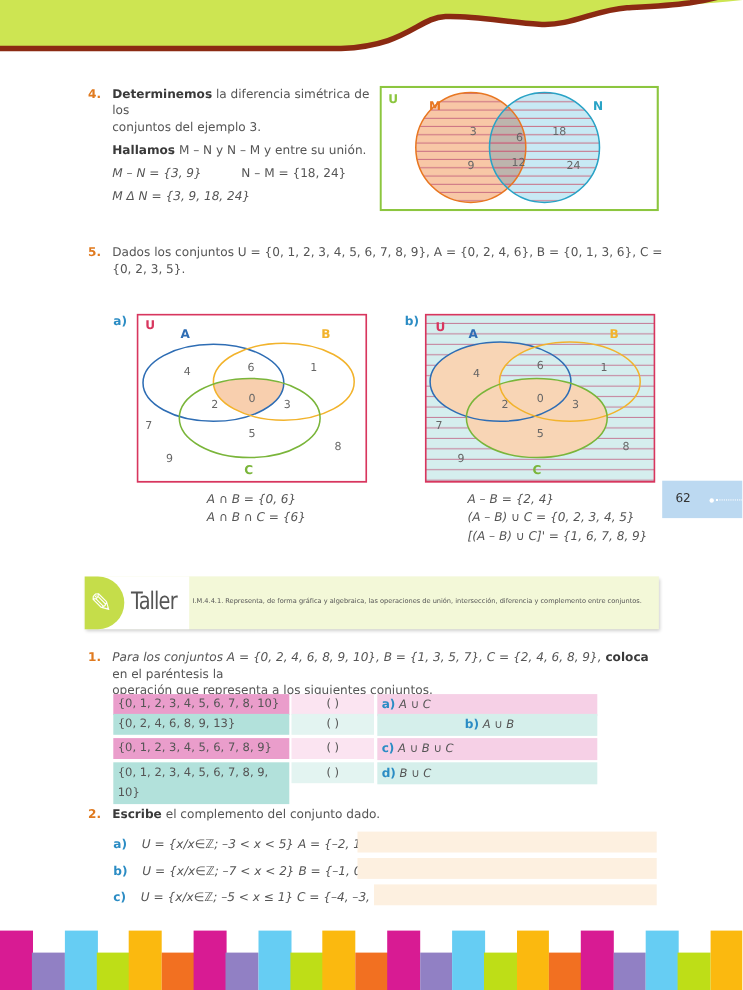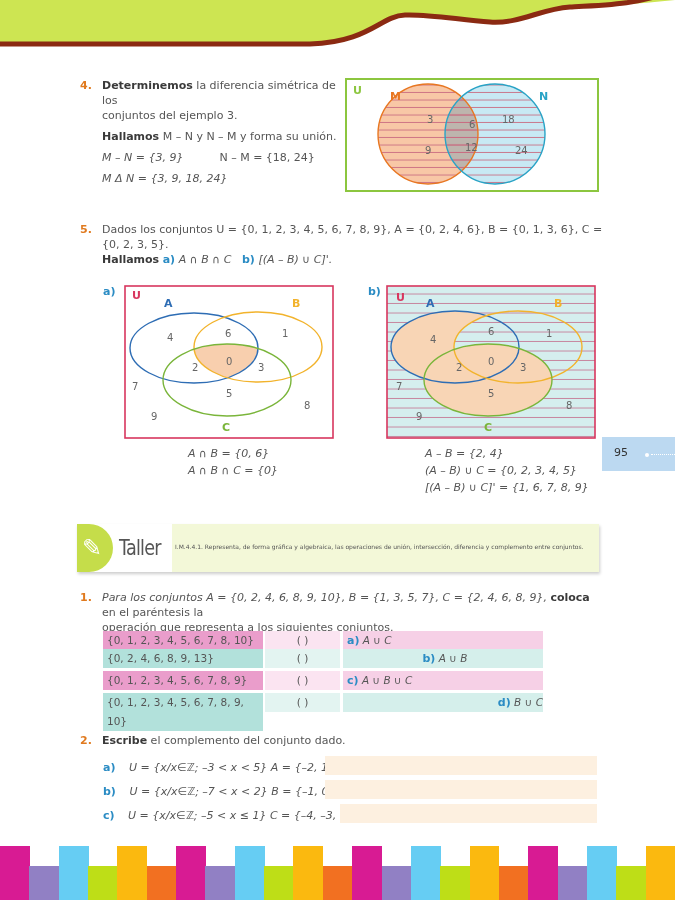--- a/index.html
+++ b/index.html
@@ -24,21 +24,21 @@
   <path d="M0,0 L675,0 L675,0 C640,4 610,5 570,7 C540,9 520,24 490,22 C460,20 430,14 405,15 C380,16 370,42 310,44 L0,44 Z" fill="#cde552"></path>
   <path d="M0,44 L310,44 C370,42 380,16 405,15 C430,14 460,20 490,22 C520,24 540,9 570,7 C610,5 640,4 675,-10" fill="none" stroke="#8b2a12" stroke-width="5"></path>
 </svg>
 
 <div class="abs t" style="left:80px;top:78px;width:260px;">
   <div>
       <span class="num abs" style="left:0;top:0">4.</span>
     <div style="margin-left:22px">
       <span class="b">Determinemos</span><span> la diferencia simétrica de los</span><br>
       <span>conjuntos del ejemplo 3.</span>
-      <div style="margin-top:6px"><span class="b">Hallamos</span><span> M – N y N – M y forma su unión.</span></div>
+      <div style="margin-top:6px"><span class="b">Hallamos</span><span> M – N y N – M y entre su unión.</span></div>
       <div style="margin-top:6px"><span class="it">M – N = {3, 9}</span><span style="display:inline-block;width:36px"></span><span>N – M = {18, 24}</span></div>
       <div style="margin-top:6px"><span class="it">M Δ N = {3, 9, 18, 24}</span></div>
     </div>
   </div>
 </div>
 
 <svg class="abs" style="left:345px;top:78px" width="254" height="114">
   <defs>
     <pattern id="hl" width="6" height="7.5" patternUnits="userSpaceOnUse">
         <line x1="0" y1="7" x2="6" y2="7" stroke="#c86a80" stroke-width="0.9"></line>
@@ -65,25 +65,20 @@
     <text x="120" y="73">12</text>
     <text x="157" y="45">18</text>
     <text x="170" y="76">24</text>
   </g>
 </svg>
 
 <div class="abs t" style="left:80px;top:222px;width:540px;">
   <span class="num abs" style="left:0;top:0">5.</span>
   <div style="margin-left:22px">
     <div>Dados los conjuntos U = {0, 1, 2, 3, 4, 5, 6, 7, 8, 9},  A = {0, 2, 4, 6},  B = {0, 1, 3, 6},  C = {0, 2, 3, 5}.</div>
-    <div><span class="b">Hallamos</span>
-      <span class="lbl">a)</span>
-      <span class="it">A ∩ B ∩ C</span>
-      &nbsp;&nbsp;<span class="lbl">b)</span>
-      <span class="it">[(A – B) ∪ C]'.</span></div>
   </div>
 </div>
 
 <div class="abs lbl" style="left:103px;top:285px">a)</div>
 <svg class="abs" style="left:124px;top:285px" width="210" height="155">
   <defs>
     <clipPath id="ca1">
         <ellipse cx="103" cy="43" rx="64" ry="36" transform="translate(-40,20)"></ellipse>
       </clipPath>
   </defs>
@@ -158,30 +153,30 @@
     <text x="134" y="86">3</text>
     <text x="102" y="112">5</text>
     <text x="10" y="105">7</text>
     <text x="30" y="135">9</text>
     <text x="180" y="124">8</text>
   </g>
 </svg>
 
 <div class="abs t it" style="left:188px;top:446px">
   <div style="margin-bottom:2px">A ∩ B = {0, 6}</div>
-  <div>A ∩ B ∩ C = {0}</div>
+  <div>A ∩ B ∩ C = {6}</div>
 </div>
 <div class="abs t it" style="left:425px;top:446px">
   <div style="margin-bottom:2px">A – B = {2, 4}</div>
   <div style="margin-bottom:2px">(A – B) ∪ C = {0, 2, 3, 4, 5}</div>
   <div>[(A – B) ∪ C]' = {1, 6, 7, 8, 9}</div>
 </div>
 
 <div class="abs" style="left:602px;top:437px;width:73px;height:34px;background:#bcd9f1;">
-  <span style="position:absolute;left:12px;top:9px;font-size:11px;color:#333;">95</span>
+  <span style="position:absolute;left:12px;top:9px;font-size:11px;color:#333;">62</span>
   <span style="position:absolute;left:43px;top:16px;width:4px;height:4px;border-radius:50%;background:#fff;"></span>
   <span style="position:absolute;left:49px;top:17px;width:24px;border-top:1px dotted #fff;"></span>
 </div>
 
 <div class="abs" style="left:77px;top:524px;width:522px;height:48px;box-shadow:1px 2px 3px rgba(0,0,0,0.2);background:#f3f8d8;">
   <div style="position:absolute;left:0;top:0;width:95px;height:48px;background:#fff;">
     <div style="position:absolute;left:0;top:0;width:36px;height:48px;background:#c5dd4a;border-radius:0 24px 24px 0;"></div>
     <span style="position:absolute;left:5px;top:10px;font-size:24px;color:#fff;transform:rotate(0deg);">✎</span>
     <span style="position:absolute;left:42px;top:11px;font-size:22px;color:#555;font-family:'DejaVu Sans',sans-serif;letter-spacing:-1px;transform:scaleX(0.8);transform-origin:left;">Taller</span>
   </div>
@@ -208,21 +203,21 @@
     <div class="cell-op" style="background:#d5efeb;text-align:center;"><span class="lbl">b)</span> <span class="it">A ∪ B</span></div>
   </div>
   <div class="row" style="top:44px;width:342px;">
     <div class="cell-set" style="background:#ea9dcb;">{0, 1, 2, 3, 4, 5, 6, 7, 8, 9}</div>
     <div class="cell-par" style="background:#fbe4f1;">(      )</div>
     <div class="cell-op" style="background:#f6d0e6;"><span class="lbl">c)</span> <span class="it">A ∪ B ∪ C</span></div>
   </div>
   <div class="row" style="top:66px;width:342px;">
     <div class="cell-set" style="background:#b2e1db;">{0, 1, 2, 3, 4, 5, 6, 7, 8, 9, 10}</div>
     <div class="cell-par" style="background:#e3f4f1;">(      )</div>
-    <div class="cell-op" style="background:#d5efeb;text-align:right;"><span class="lbl">d)</span> <span class="it">B ∪ C</span></div>
+    <div class="cell-op" style="background:#d5efeb;"><span class="lbl">d)</span> <span class="it">B ∪ C</span></div>
   </div>
 </div>
 
 <div class="abs t" style="left:80px;top:733px;width:520px;">
   <span class="num abs" style="left:0;top:0">2.</span>
   <div style="margin-left:22px"><span class="b">Escribe</span><span> el complemento del conjunto dado.</span></div>
 </div>
 
 <div class="abs t" style="left:103px;top:760px;">
   <span class="lbl">a)</span>

